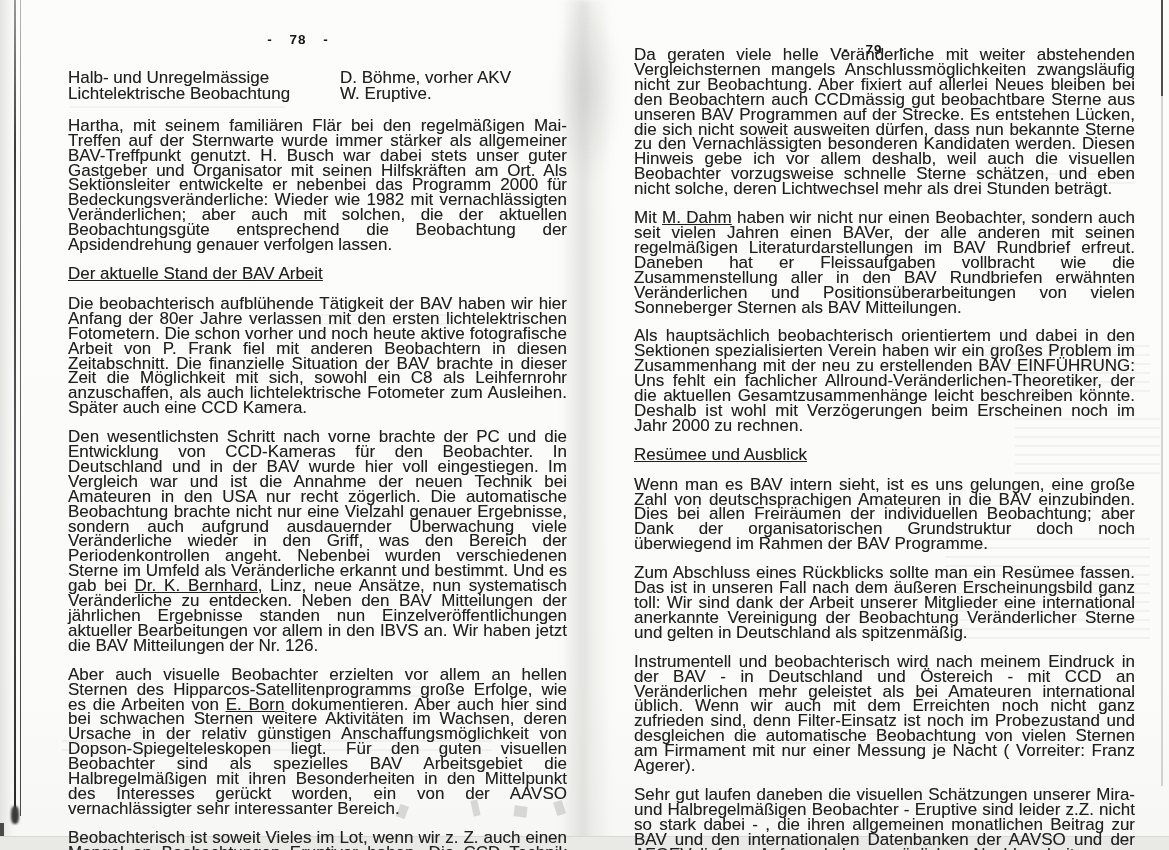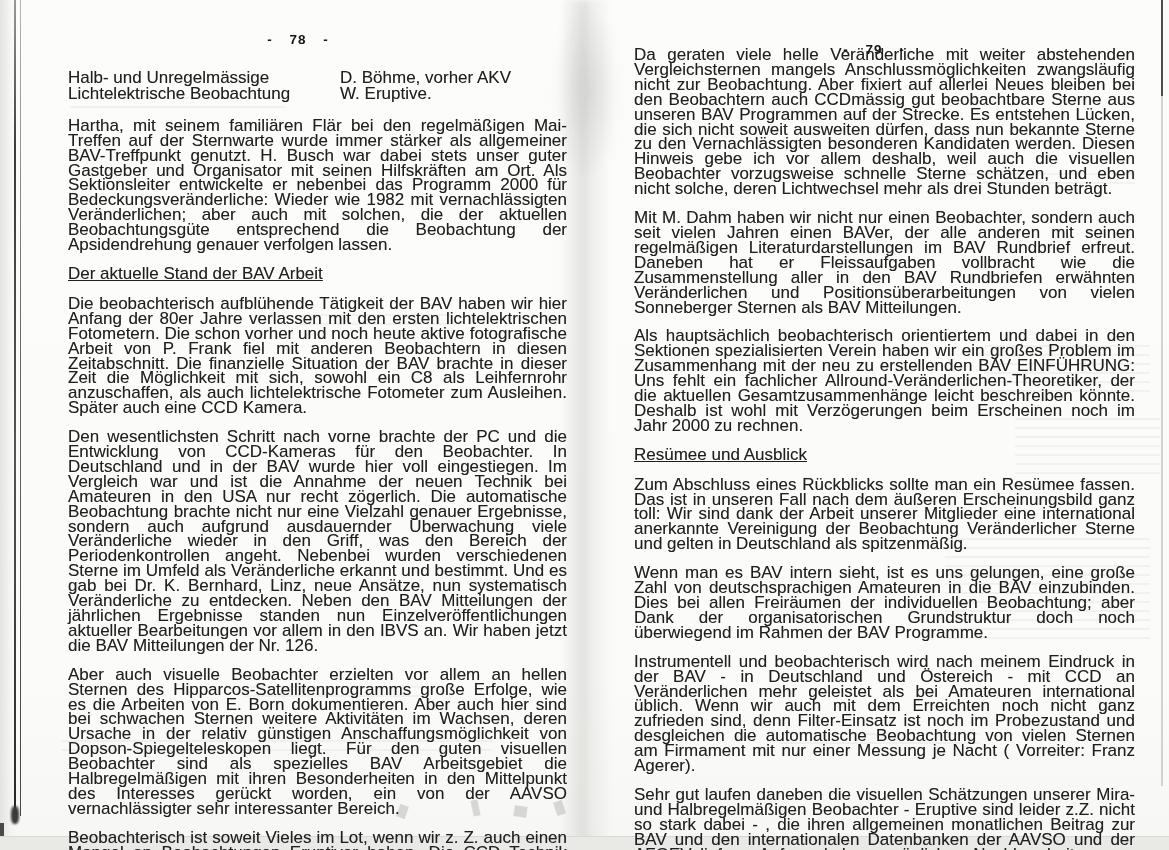--- a/index.html
+++ b/index.html
@@ -35,21 +35,21 @@
   .page-number{position:absolute;text-align:center;font-weight:bold;font-size:13.5px;
     letter-spacing:1px;word-spacing:12px;color:#161616;}
   .pn-left{left:68px;top:32px;width:460px;}
   .pn-right{left:634px;top:28px;width:480px;margin-top:14px;}
   .content{position:absolute;font-size:17px;line-height:14.9px;
     text-shadow:0 0 0.5px rgba(20,20,20,0.38);}
   .content-left{left:68px;top:70px;width:499px;}
   .content-right{left:634px;top:48px;width:501px;}
   .para{margin:0 0 14px 0;text-align:justify;}
   .heading{margin:13px 0 15px 0;text-decoration:underline;}
-  .u{}
+  .u{text-decoration:underline;}
   .assign-list{margin:0 0 16px 0;line-height:16.4px;}
   .assign-row{white-space:nowrap;}
   .assign-left{display:inline-block;width:272px;}
   .signature{text-align:right;padding-right:28px;margin-top:10px;}
 </style>
 </head>
 <body>
 
 <div class="scan-root">
 
@@ -95,20 +95,20 @@
       </div>
   </div>
 
   <div>
     <div class="page-number pn-right">- 79 -</div>
     <div class="content content-right" id="right-content">
         <p class="para"><span>Da geraten viele helle Veränderliche mit weiter abstehenden Vergleichsternen mangels Anschlussmöglichkeiten zwangsläufig nicht zur Beobachtung. Aber fixiert auf allerlei Neues bleiben bei den Beobachtern auch CCDmässig gut beobachtbare Sterne aus unseren BAV Programmen auf der Strecke. Es entstehen Lücken, die sich nicht soweit ausweiten dürfen, dass nun bekannte Sterne zu den Vernachlässigten besonderen Kandidaten werden. Diesen Hinweis gebe ich vor allem deshalb, weil auch die visuellen Beobachter vorzugsweise schnelle Sterne schätzen, und eben nicht solche, deren Lichtwechsel mehr als drei Stunden beträgt.</span></p>
         <p class="para"><span>Mit </span><span class="u">M. Dahm</span><span> haben wir nicht nur einen Beobachter, sondern auch seit vielen Jahren einen BAVer, der alle anderen mit seinen regelmäßigen Literaturdarstellungen im BAV Rundbrief erfreut. Daneben hat er Fleissaufgaben vollbracht wie die Zusammenstellung aller in den BAV Rundbriefen erwähnten Veränderlichen und Positionsüberarbeitungen von vielen Sonneberger Sternen als BAV Mitteilungen.</span></p>
         <p class="para"><span>Als hauptsächlich beobachterisch orientiertem und dabei in den Sektionen spezialisierten Verein haben wir ein großes Problem im Zusammenhang mit der neu zu erstellenden BAV EINFÜHRUNG: Uns fehlt ein fachlicher Allround-Veränderlichen-Theoretiker, der die aktuellen Gesamtzusammenhänge leicht beschreiben könnte. Deshalb ist wohl mit Verzögerungen beim Erscheinen noch im Jahr 2000 zu rechnen.</span></p>
         <div class="heading">Resümee und Ausblick</div>
+        <p class="para"><span>Wenn man es BAV intern sieht, ist es uns gelungen, eine große Zahl von deutschsprachigen Amateuren in die BAV einzubinden. Dies bei allen Freiräumen der individuellen Beobachtung; aber Dank der organisatorischen Grundstruktur doch noch überwiegend im Rahmen der BAV Programme.</span></p>
         <p class="para"><span>Zum Abschluss eines Rückblicks sollte man ein Resümee fassen. Das ist in unseren Fall nach dem äußeren Erscheinungsbild ganz toll: Wir sind dank der Arbeit unserer Mitglieder eine international anerkannte Vereinigung der Beobachtung Veränderlicher Sterne und gelten in Deutschland als spitzenmäßig.</span></p>
-        <p class="para"><span>Wenn man es BAV intern sieht, ist es uns gelungen, eine große Zahl von deutschsprachigen Amateuren in die BAV einzubinden. Dies bei allen Freiräumen der individuellen Beobachtung; aber Dank der organisatorischen Grundstruktur doch noch überwiegend im Rahmen der BAV Programme.</span></p>
         <p class="para"><span>Instrumentell und beobachterisch wird nach meinem Eindruck in der BAV - in Deutschland und Östereich - mit CCD an Veränderlichen mehr geleistet als bei Amateuren international üblich. Wenn wir auch mit dem Erreichten noch nicht ganz zufrieden sind, denn Filter-Einsatz ist noch im Probezustand und desgleichen die automatische Beobachtung von vielen Sternen am Firmament mit nur einer Messung je Nacht ( Vorreiter: Franz Agerer).</span></p>
         <p class="para"><span>Sehr gut laufen daneben die visuellen Schätzungen unserer Mira- und Halbregelmäßigen Beobachter - Eruptive sind leider z.Z. nicht so stark dabei - , die ihren allgemeinen monatlichen Beitrag zur BAV und den internationalen Datenbanken der AAVSO und der AFOEV liefern. Aufgrund der vorzüglichen Nachbearbeitung vor allem von Béla Hassforther als Sektionsleiter Halbregelmäßige ist im BAV Rundbrief dargestellt, was vor allem langzeitige Beobachtungen erbringen.</span></p>
       </div>
   </div>
 
 </div>
 
 </body></html>

